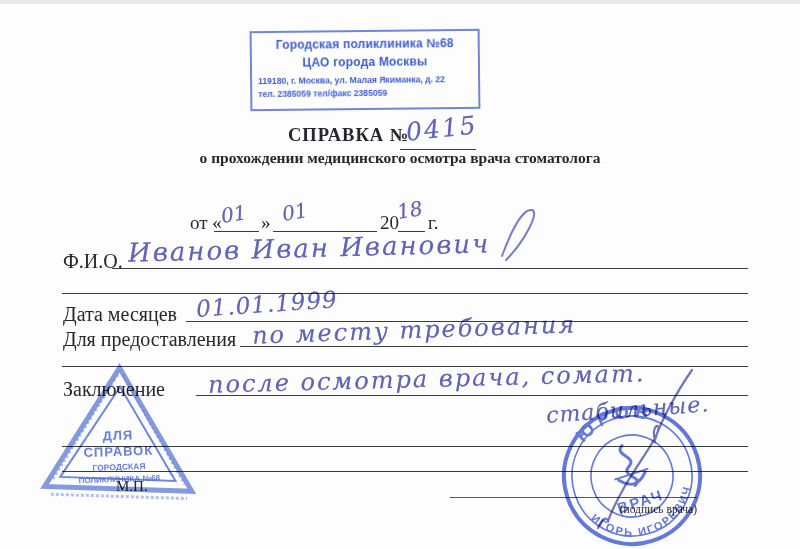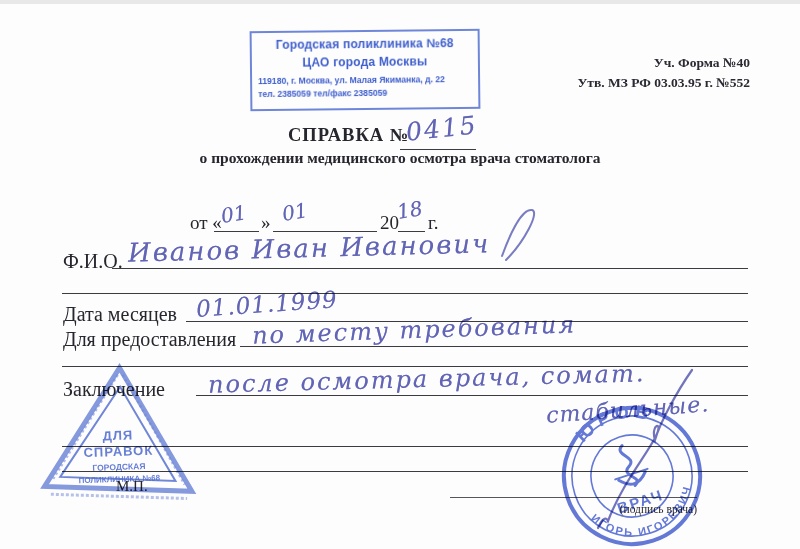--- a/index.html
+++ b/index.html
@@ -46,24 +46,20 @@
 
 <div class="page">
 
   <div class="abs clinic-stamp stamp">
     <div class="c1">Городская поликлиника №68</div>
     <div class="c2">ЦАО города Москвы</div>
     <div class="c3">119180, г. Москва, ул. Малая Якиманка, д. 22</div>
     <div class="c4">тел. 2385059 тел/факс 2385059</div>
   </div>
 
-  <div class="abs form-ref">
-    <div>Уч. Форма №40</div>
-    <div>Утв. МЗ РФ 03.03.95 г. №552</div>
-  </div>
 
   <div class="abs title printed">СПРАВКА №</div>
   <div class="rule" style="left:400px;top:145px;width:76px;"></div>
   <div class="hand" style="left:406px;top:110px;font-size:25px;letter-spacing:2px;transform:rotate(-6deg);">0415</div>
 
   <div class="abs subtitle printed">о прохождении медицинского осмотра врача стоматолога</div>
 
   <div class="abs datetext" style="left:190px;top:208px;">от «</div>
   <div class="rule" style="left:214px;top:227px;width:45px;"></div>
   <div class="hand" style="left:221px;top:198px;font-size:20px;transform:rotate(-9deg);">01</div>

